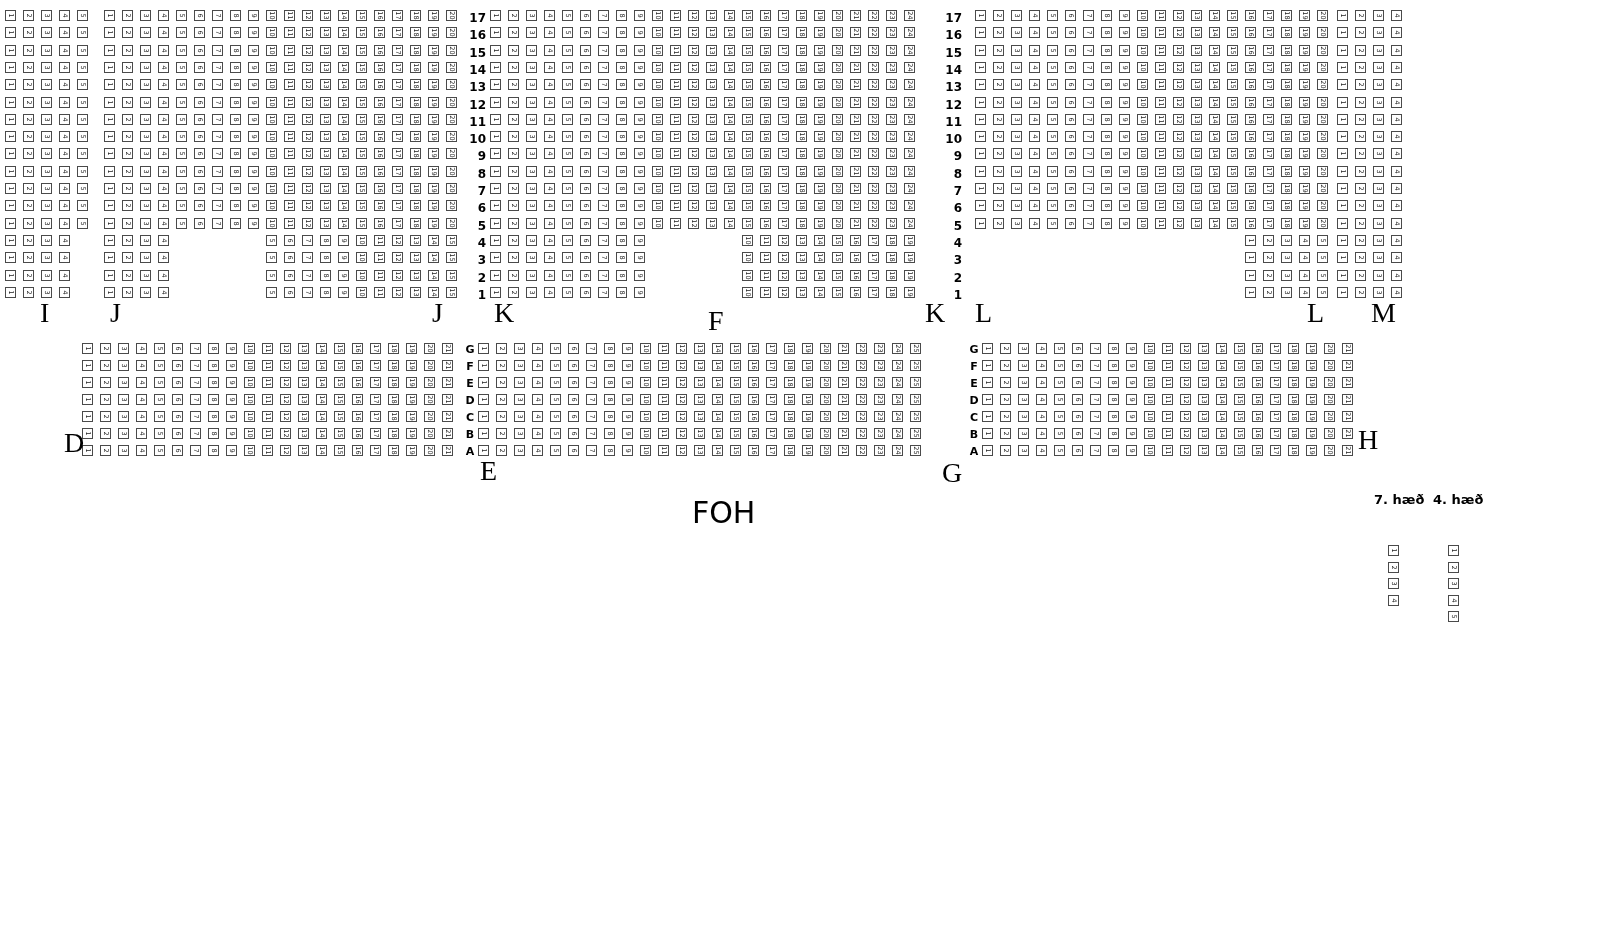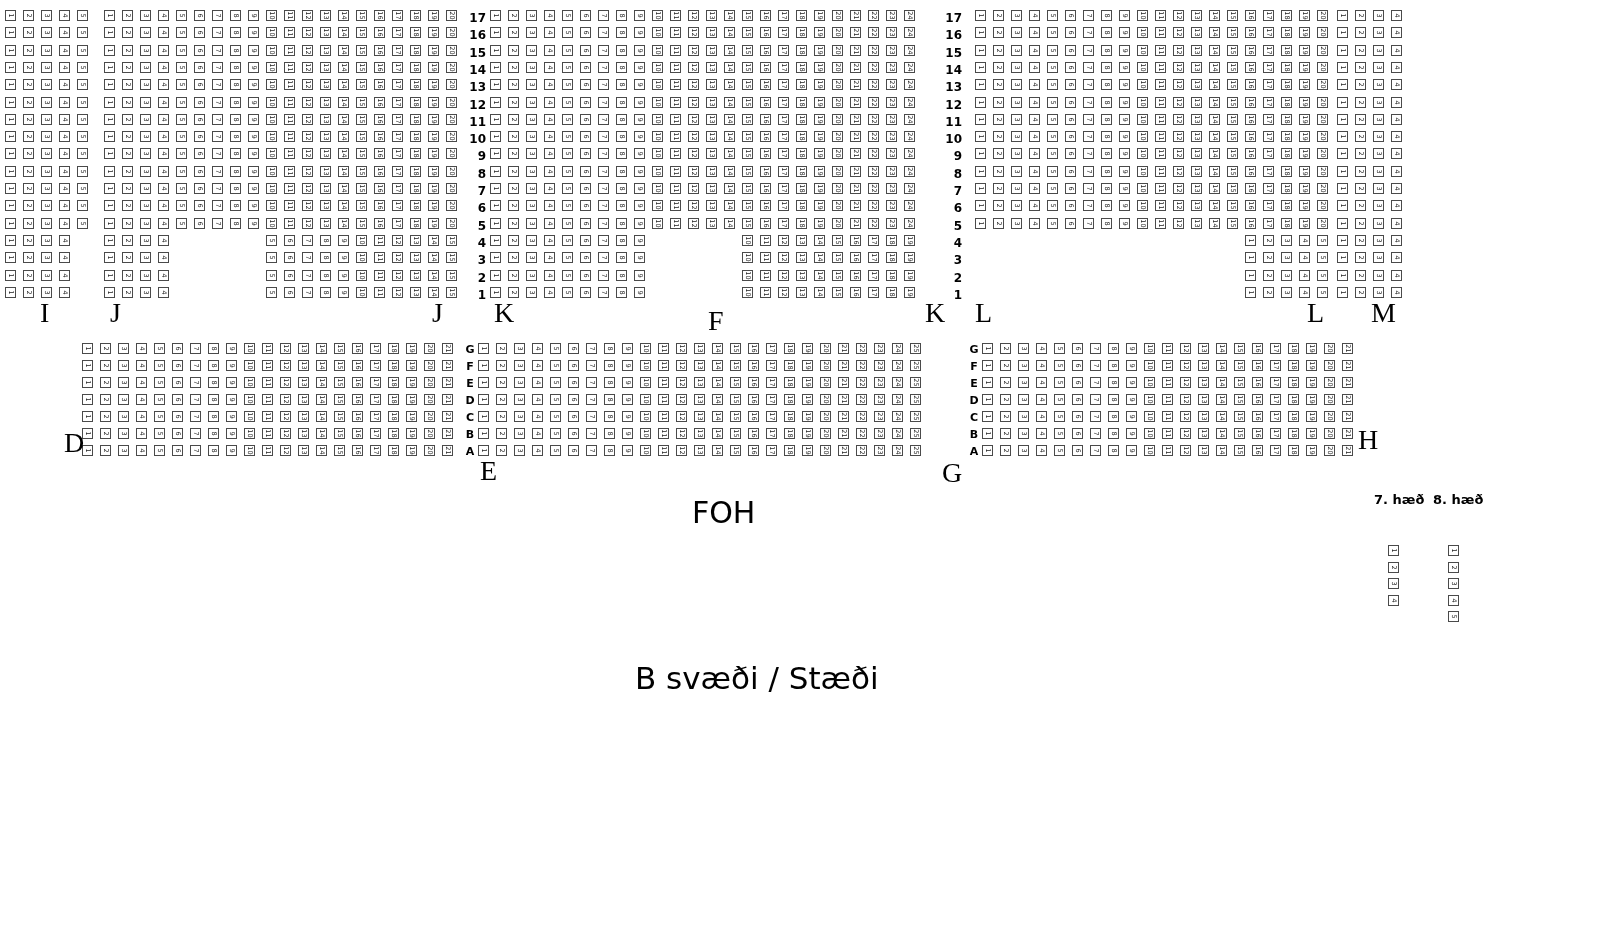--- a/index.html
+++ b/index.html
@@ -67,23 +67,22 @@
     font-size: 13px;
     line-height: 14px;
     color: #000;
   }
 </style>
 </head>
 <body>
 
 <div class="canvas" id="seatmap">
   <div class="bigtext" style="left:692px; top:497px;">FOH</div>
-  <div class="bigtext" style="left:635px; top:662px; font-size:31px;">B svæði / Stæði</div>
   <div class="floorlabel" style="left:1374px; top:493px;">7. hæð</div>
-  <div class="floorlabel" style="left:1433px; top:493px;">8. hæð</div>
+  <div class="floorlabel" style="left:1433px; top:493px;">4. hæð</div>
 <div class="seat" style="left: 5px; top: 10px;">
       <span>1</span>
     </div>
     <div class="seat" style="left: 23px; top: 10px;">
       <span>2</span>
     </div>
     <div class="seat" style="left: 41px; top: 10px;">
       <span>3</span>
     </div>
     <div class="seat" style="left: 59px; top: 10px;">

